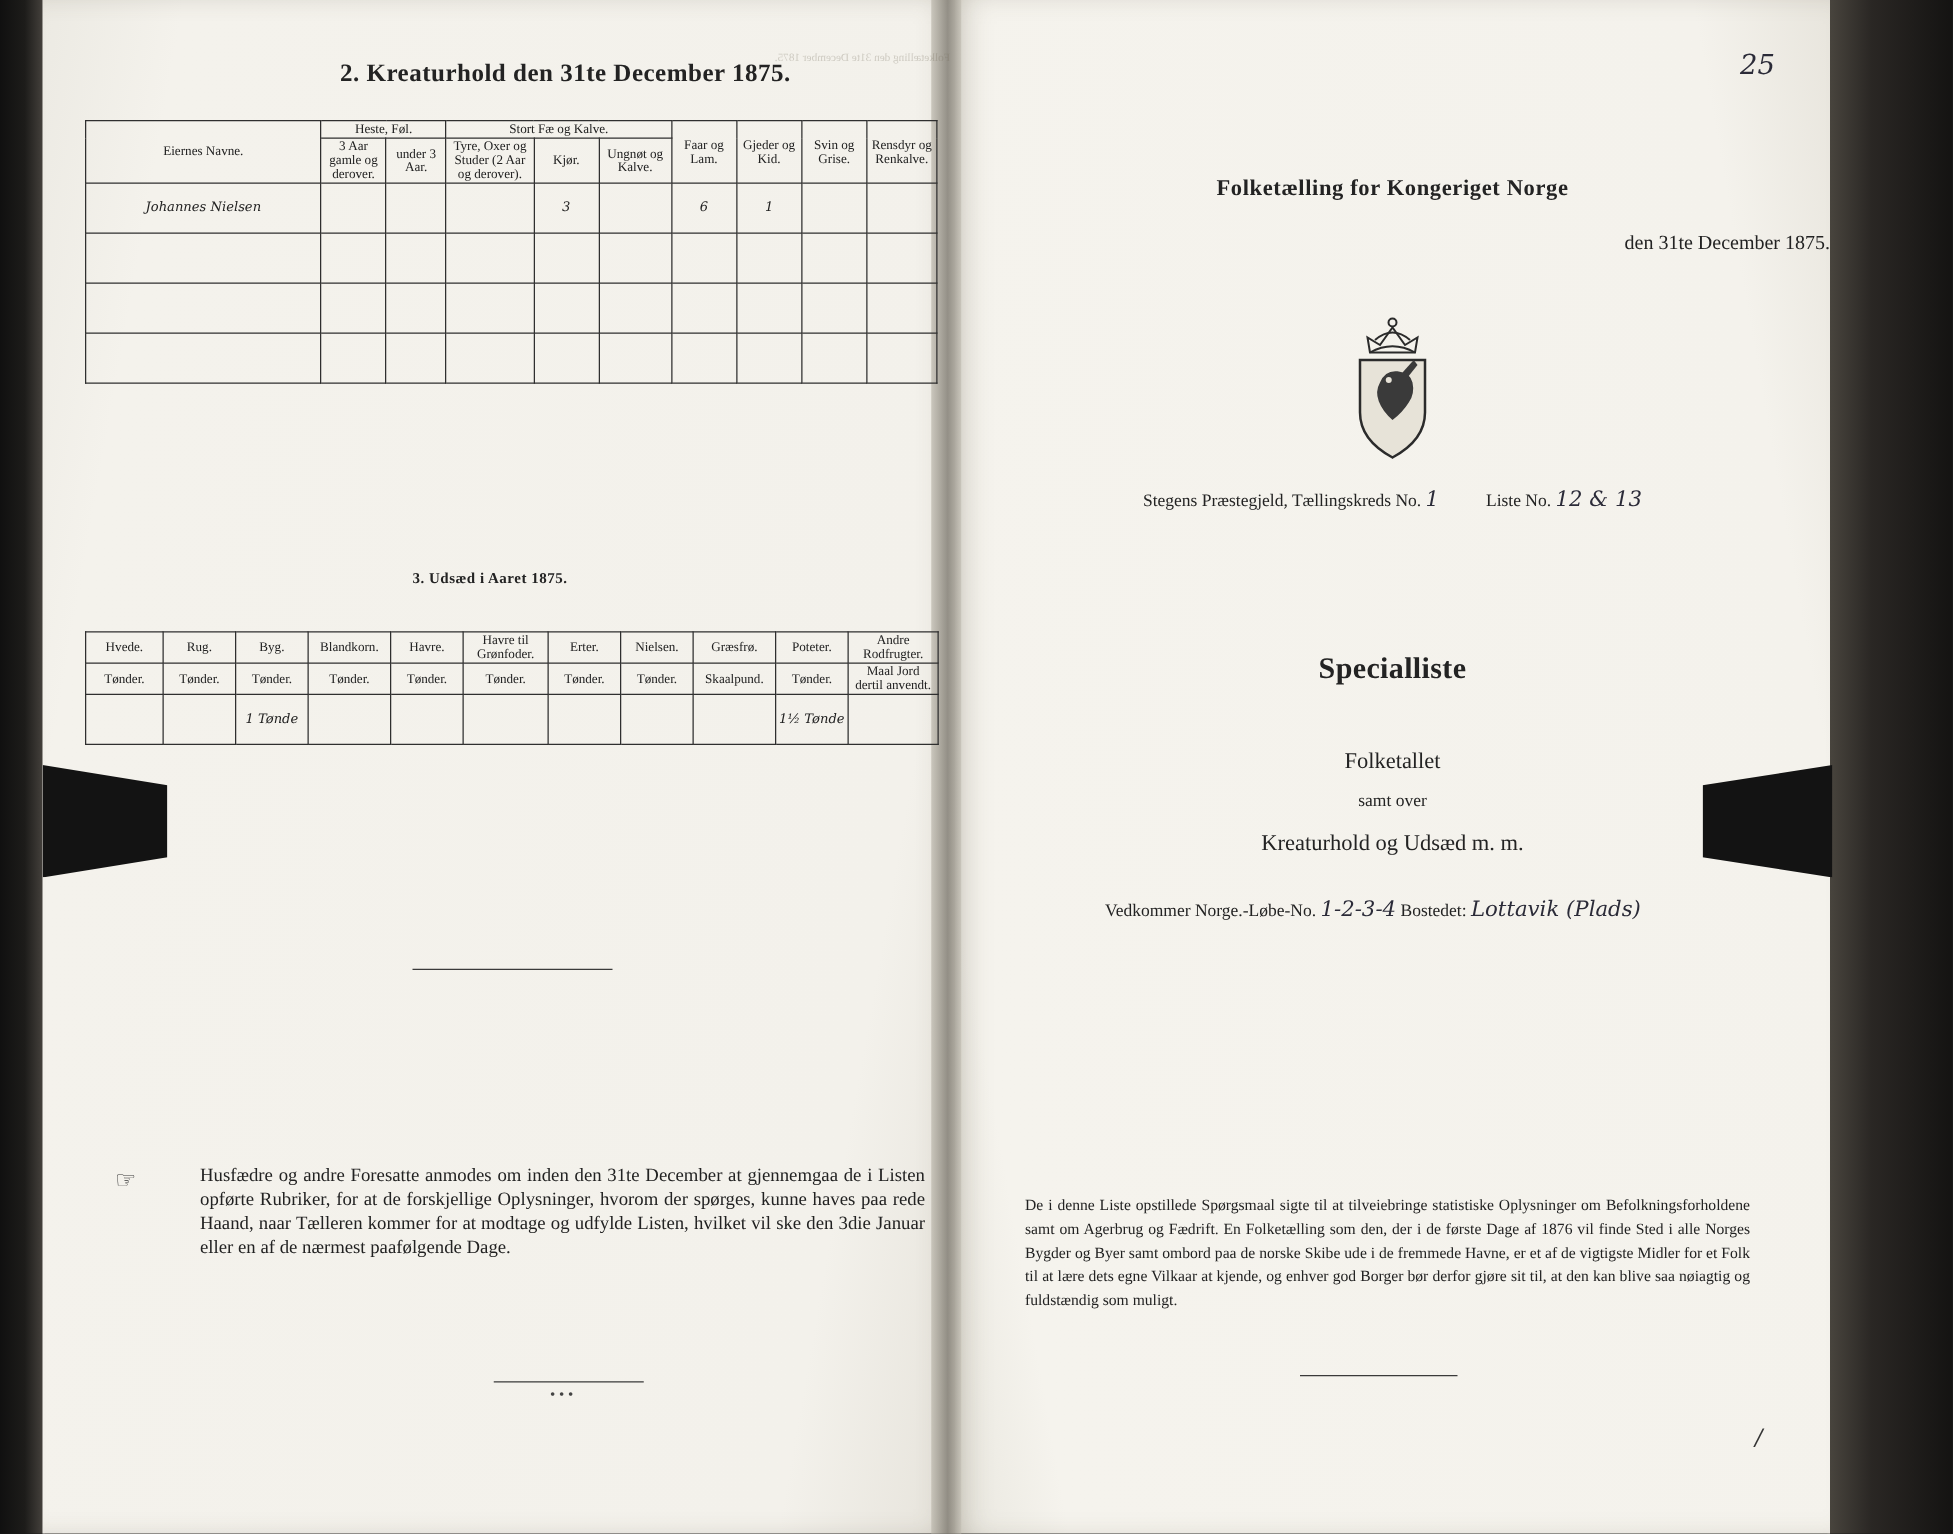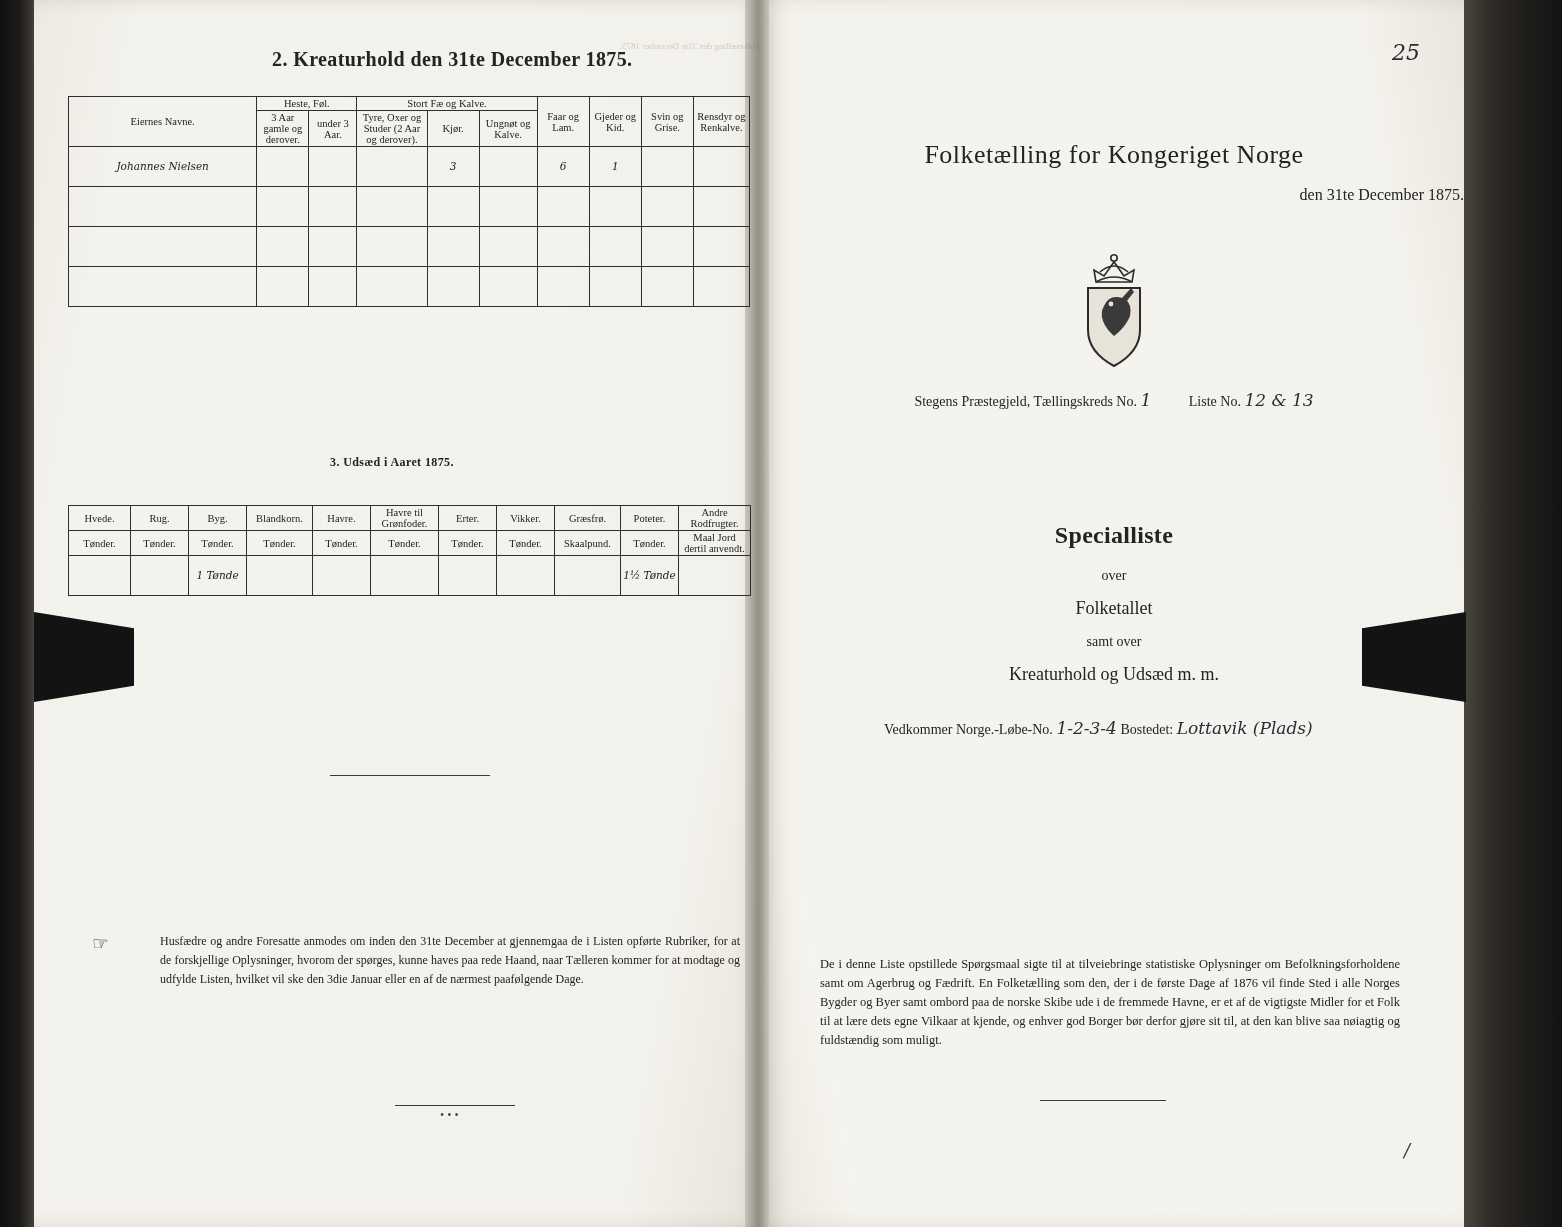--- a/index.html
+++ b/index.html
@@ -119,21 +119,21 @@
     font-style: italic;
     font-size: 15px;
     color: #2b2b38;
     text-align: left;
     padding-left: 6px;
   }
 
   
   #footnote {
     position: absolute; left: 160px; top: 932px; width: 580px;
-    font-size: 12px; line-height: 19px; color: #222;
+    font-size: 15px; line-height: 19px; color: #222;
     text-align: justify;
   }
   #pointer-hand {
     position: absolute; left: 92px; top: 932px;
     font-size: 19px; color: #333;
   }
   #rule-left {
     position: absolute; left: 330px; top: 775px; width: 160px; height: 1px;
     background: #3a3a3a;
   }
@@ -150,21 +150,21 @@
     position: absolute; left: 812px; top: 62px;
     font-size: 14px; font-weight: bold;
   }
   #page-number {
     position: absolute; left: 1392px; top: 40px;
     font-family: "DejaVu Serif", serif; font-style: italic;
     font-size: 22px; color: #2b2b38;
   }
   #main-title {
     position: absolute; left: 764px; top: 140px; width: 700px;
-    text-align: center; font-size: 26px; font-weight: normal; letter-spacing: .5px;
+    text-align: center; font-size: 18px; font-weight: bold; letter-spacing: .5px;
   }
   #main-date {
     position: absolute; left: 764px; top: 186px; width: 700px;
     text-align: right; font-size: 16px;
   }
 
   
   #arms {
     position: absolute; left: 1052px; top: 248px; width: 124px; height: 126px;
   }
@@ -325,21 +325,21 @@
     </colgroup>
     <tbody>
         <tr>
       <th class="hcell-main">Hvede.</th>
       <th class="hcell-main">Rug.</th>
       <th class="hcell-main">Byg.</th>
       <th class="hcell-main">Blandkorn.</th>
       <th class="hcell-main">Havre.</th>
       <th class="hcell-main">Havre til Grønfoder.</th>
       <th class="hcell-main">Erter.</th>
-      <th class="hcell-main">Vikker.</th>
+      <th class="hcell-main">Nielsen.</th>
       <th class="hcell-main">Græsfrø.</th>
       <th class="hcell-main">Poteter.</th>
       <th class="tiny">Andre Rodfrugter.</th>
     </tr>
     <tr>
       <th class="tiny">Tønder.</th>
       <th class="tiny">Tønder.</th>
       <th class="tiny">Tønder.</th>
       <th class="tiny">Tønder.</th>
       <th class="tiny">Tønder.</th>
@@ -400,21 +400,20 @@
   </div>
 
   <div id="parish-line" class="ink">
     <span>Stegens Præstegjeld, Tællingskreds No.</span>
     <span class="hand-val">1</span>
     <span style="margin-left:34px">Liste No.</span>
     <span class="hand-val">12 &amp; 13</span>
   </div>
 
   <div id="subtitle-spec" class="ink">Specialliste</div>
-  <div class="center-line ink" id="line-over">over</div>
   <div class="center-line ink" id="line-folketallet">Folketallet</div>
   <div class="center-line ink" id="line-samt">samt over</div>
   <div class="center-line ink" id="line-kreatur">Kreaturhold og Udsæd m. m.</div>
 
   <div id="matr-line" class="ink">
     <span>Vedkommer Norge.-Løbe-No.</span>
     <span class="hand-val">1-2-3-4</span>
     <span style="">Bostedet:</span>
     <span class="hand-val">Lottavik (Plads)</span>
   </div>

